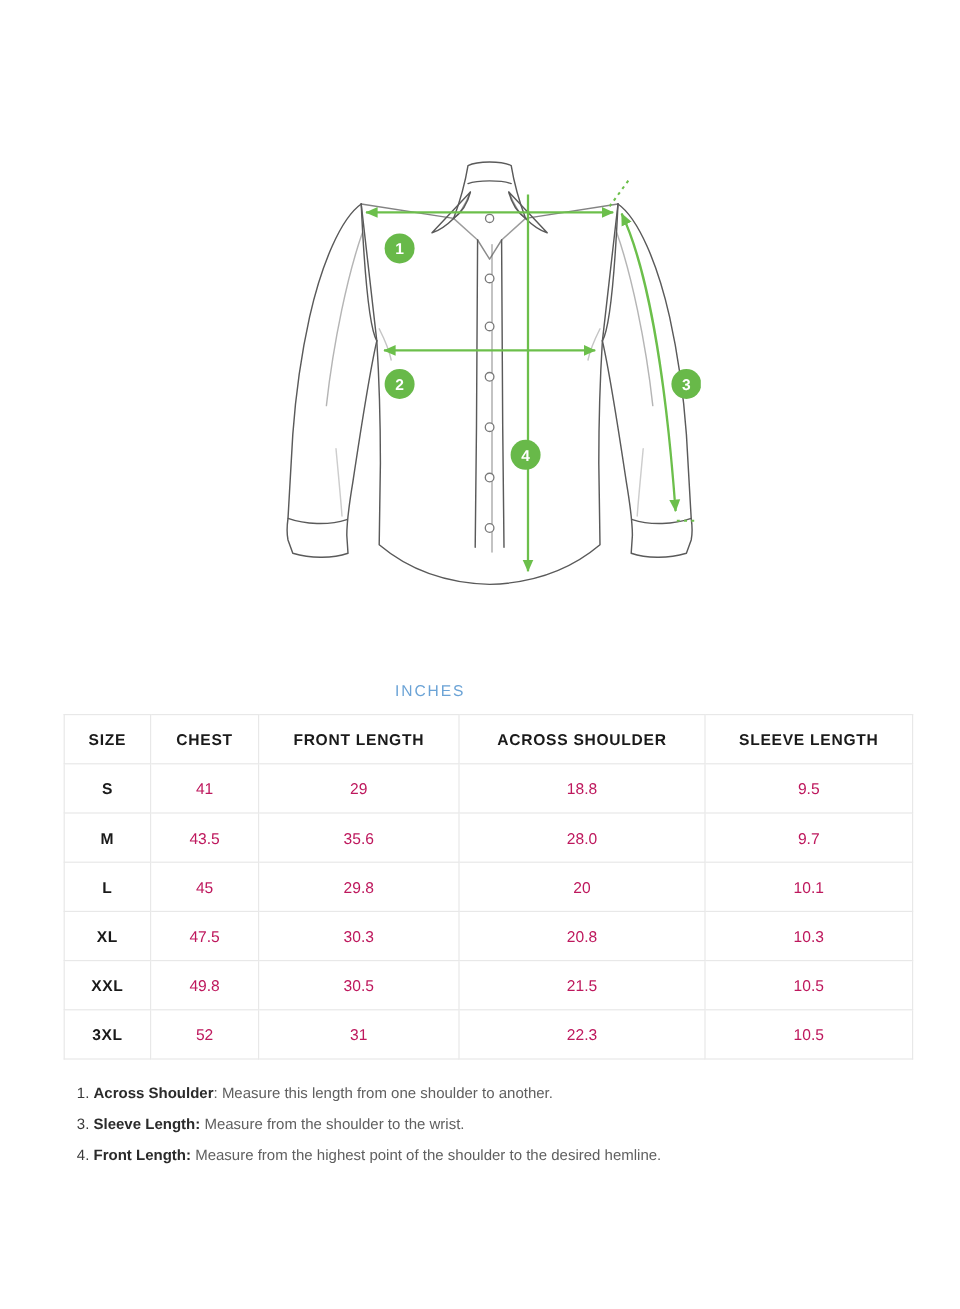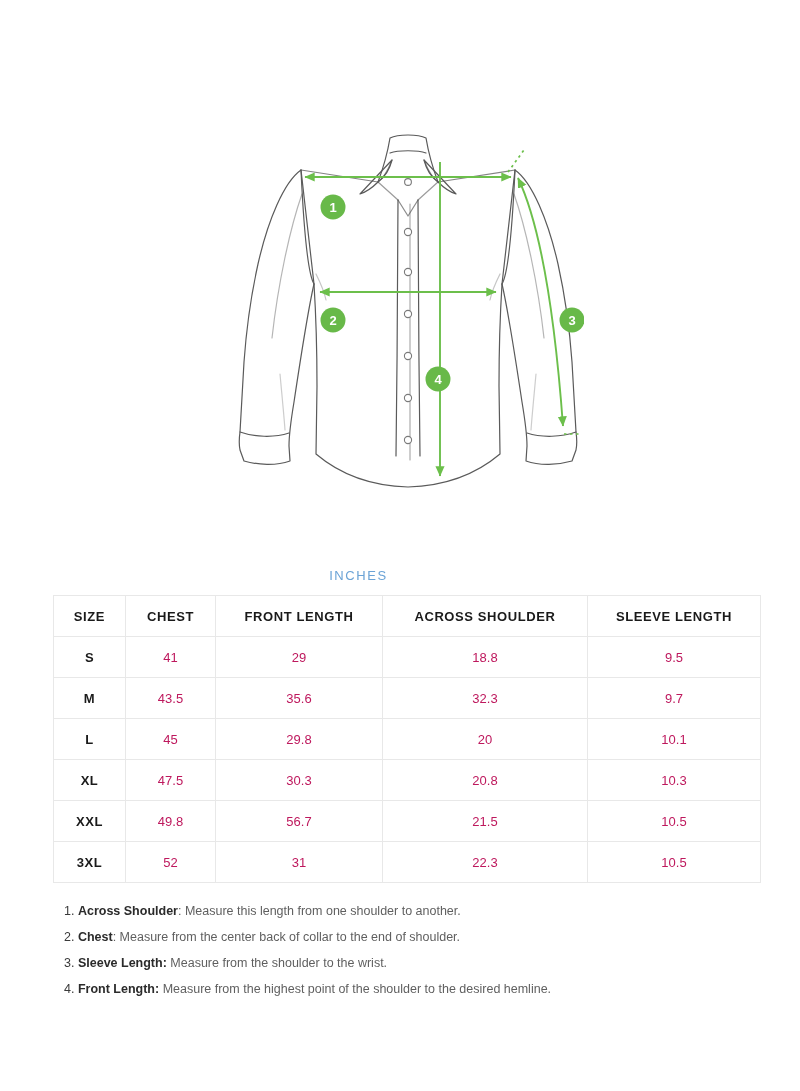--- a/index.html
+++ b/index.html
@@ -254,63 +254,59 @@
         <td class="size-cell">S</td>
         <td>41</td>
         <td>29</td>
         <td>18.8</td>
         <td>9.5</td>
       </tr>
       <tr>
         <td class="size-cell">M</td>
         <td>43.5</td>
         <td>35.6</td>
-        <td>32.3</td>
+        <td>28.0</td>
         <td>9.7</td>
       </tr>
       <tr>
         <td class="size-cell">L</td>
         <td>45</td>
         <td>29.8</td>
         <td>20</td>
         <td>10.1</td>
       </tr>
       <tr>
         <td class="size-cell">XL</td>
         <td>47.5</td>
         <td>30.3</td>
         <td>20.8</td>
         <td>10.3</td>
       </tr>
       <tr>
         <td class="size-cell">XXL</td>
         <td>49.8</td>
-        <td>56.7</td>
+        <td>30.5</td>
         <td>21.5</td>
         <td>10.5</td>
       </tr>
       <tr>
         <td class="size-cell">3XL</td>
         <td>52</td>
         <td>31</td>
         <td>22.3</td>
         <td>10.5</td>
       </tr>
     </tbody>
   </table>
 </div>
 
 <div id="notes">
   <div class="note-row">
     <span class="note-num">1.</span>
     <span class="note-term">Across Shoulder</span><span class="note-desc">: Measure this length from one shoulder to another.</span>
-  </div>
-  <div class="note-row">
-    <span class="note-num">2.</span>
-    <span class="note-term">Chest</span><span class="note-desc">: Measure from the center back of collar to the end of shoulder.</span>
   </div>
   <div class="note-row">
     <span class="note-num">3.</span>
     <span class="note-term">Sleeve Length:</span><span class="note-desc"> Measure from the shoulder to the wrist.</span>
   </div>
   <div class="note-row">
     <span class="note-num">4.</span>
     <span class="note-term">Front Length:</span><span class="note-desc"> Measure from the highest point of the shoulder to the desired hemline.</span>
   </div>
 </div>

